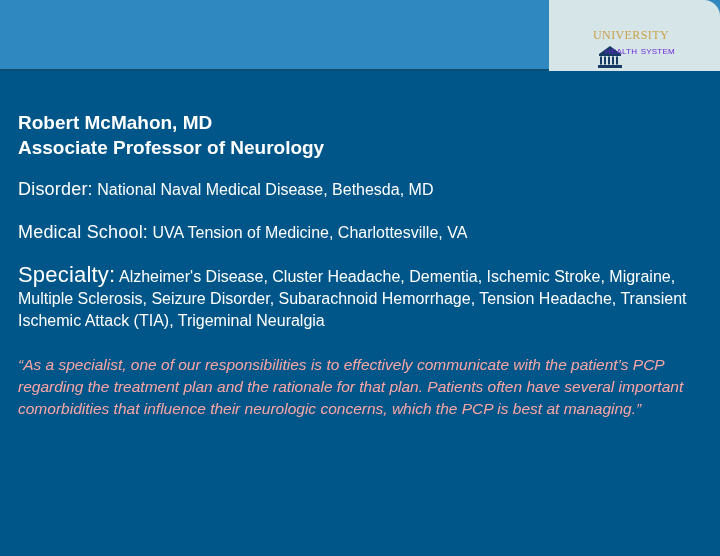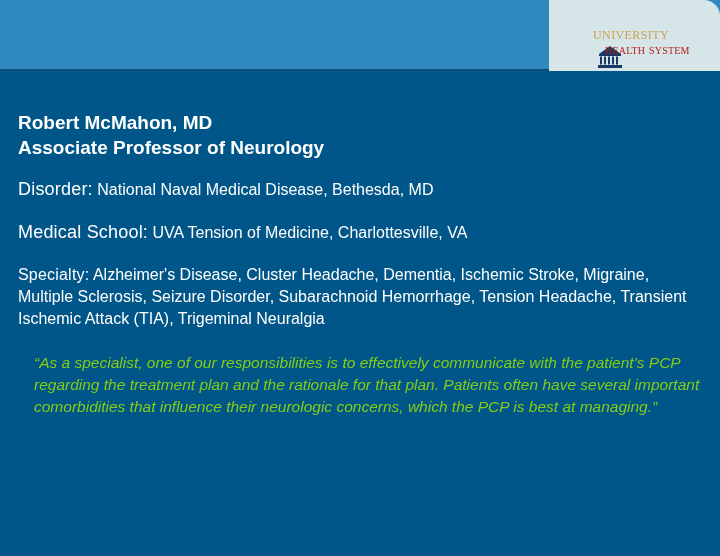--- a/index.html
+++ b/index.html
@@ -93,24 +93,24 @@
     color: #c9a24a;
     font-variant: small-caps;
     text-transform: lowercase;
     line-height: 17px;
     margin-left: 10px;
     white-space: nowrap;
   }
 
   .wm-health {
     display: block;
-    font-family: Liberation Serif, serif;
-    font-size: 14px;
+    font-family: Liberation Sans, sans-serif;
+    font-size: 12px;
     letter-spacing: 0.2px;
-    color: #b91c1c;
+    color: #6d28d9;
     font-variant: small-caps;
     text-transform: lowercase;
     line-height: 14px;
     margin-left: 12px;
     margin-top: 1px;
     white-space: nowrap;
   }
 
   .rotunda-icon {
     position: absolute;
@@ -155,34 +155,34 @@
   }
 
   .specialty-row {
     color: #ffffff;
     margin: 0 0 22px 0;
     font-size: 16px;
     line-height: 22px;
     width: 675px;
   }
   .specialty-row .label {
-    font-size: 16px;
+    font-size: 22px;
     letter-spacing: 0.2px;
   }
   .specialty-row .value {
     font-size: 16px;
   }
 
   .quote-block {
-    color: #84cc16;
+    color: #fca5a5;
     font-style: italic;
     font-size: 15.5px;
     line-height: 22px;
     width: 675px;
-    margin: 16px;
+    margin: 0;
   }
 </style>
 </head>
 <body>
 
 <div class="slide">
 
   <div class="header-band">
 
     <div class="logo-panel">

